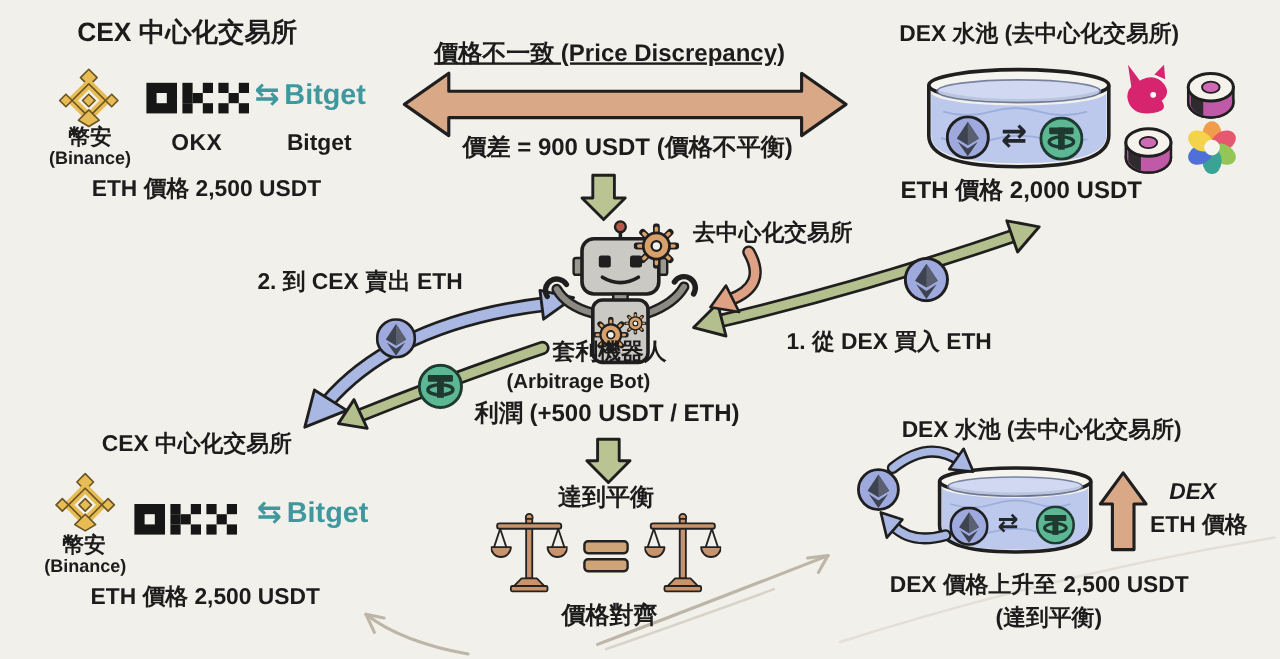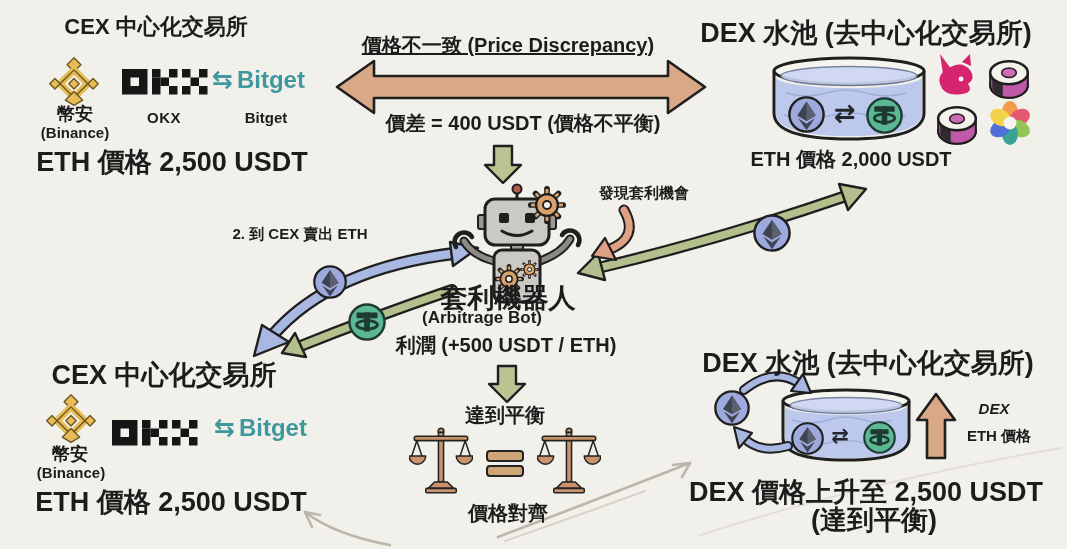--- a/index.html
+++ b/index.html
@@ -3,21 +3,21 @@
 <meta charset="utf-8">
 <style>
   html,body{margin:0;padding:0;background:#f2f0ea;}
   .canvas{
     position:relative;width:1067px;height:549px;overflow:hidden;
     background:#f2f0ea;
     font-family:"Liberation Sans","DejaVu Sans",sans-serif;
     color:#1c1c1c;
   }
   .txt{position:absolute;transform:translateX(-50%);white-space:nowrap;font-weight:700;text-align:center;line-height:1.15;}
-  .t22{font-size:22px;} .t21{font-size:27px;} .t20{font-size:20px;} .t19{font-size:15px;}
+  .t22{font-size:22px;} .t21{font-size:19px;} .t20{font-size:20px;} .t19{font-size:19px;}
   .t18{font-size:18px;} .t17{font-size:17px;} .t15{font-size:15px;}
   .layer{position:absolute;left:0;top:0;}
   .swap{position:absolute;transform:translate(-50%,-50%);font-weight:700;color:#23272b;}
   .bitget{position:absolute;display:flex;align-items:center;gap:4px;color:#3f989e;font-weight:800;}
   .bitget .glyph{font-size:25px;line-height:1;transform:translateY(-1px);}
   .bitget .word{font-size:24px;letter-spacing:0;}
   .okx-label{letter-spacing:0.5px;}
 </style>
 </head>
 <body>
@@ -300,32 +300,33 @@
   <div class="txt t15" style="left:75px;top:124px;">(Binance)</div>
   <div class="txt t19 okx-label" style="left:164px;top:109px;">OKX</div>
   <div class="txt t19" style="left:266px;top:109px;">Bitget</div>
   <div class="bitget" style="left:212px;top:66px;">
     <span class="glyph">⇆</span>
     <span class="word">Bitget</span>
   </div>
   <div class="txt t21" style="left:172px;top:147px;">ETH 價格 2,500 USDT</div>
 
   <div class="txt t20" style="left:508px;top:34px;text-decoration:underline;">價格不一致 (Price Discrepancy)</div>
-  <div class="txt t20" style="left:523px;top:112px;">價差 = 400 USDT (價格不平衡)</div>
+  <div class="txt t20" style="left:523px;top:112px;">價差 = 900 USDT (價格不平衡)</div>
 
   <div class="txt t21" style="left:866px;top:18px;">DEX 水池 (去中心化交易所)</div>
   <div class="txt t20" style="left:851px;top:148px;">ETH 價格 2,000 USDT</div>
   <div class="swap" style="left:845px;top:113px;font-size:26px;">⇄</div>
 
-  <div class="txt t19" style="left:644px;top:184px;">發現套利機會</div>
+  <div class="txt t19" style="left:644px;top:184px;">去中心化交易所</div>
   <div class="txt t21" style="left:508px;top:283px;">套利機器人</div>
   <div class="txt t17" style="left:482px;top:308px;text-align:right;">(Arbitrage Bot)</div>
   <div class="txt t20" style="left:506px;top:334px;">利潤 (+500 USDT / ETH)</div>
 
   <div class="txt t19" style="left:300px;top:225px;">2. 到 CEX 賣出 ETH</div>
+  <div class="txt t19" style="left:741px;top:275px;">1. 從 DEX 買入 ETH</div>
 
   <div class="txt t21" style="left:164px;top:360px;">CEX 中心化交易所</div>
   <div class="txt t18" style="left:70px;top:444px;">幣安</div>
   <div class="txt t15" style="left:71px;top:464px;">(Binance)</div>
   <div class="bitget" style="left:214px;top:414px;">
     <span class="glyph">⇆</span>
     <span class="word">Bitget</span>
   </div>
   <div class="txt t21" style="left:171px;top:487px;">ETH 價格 2,500 USDT</div>
 

